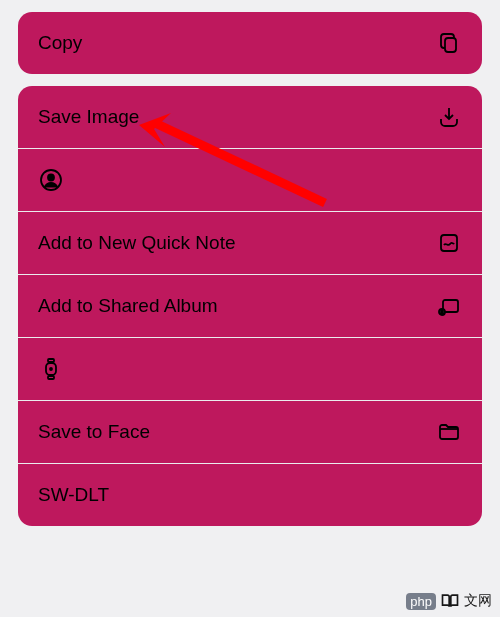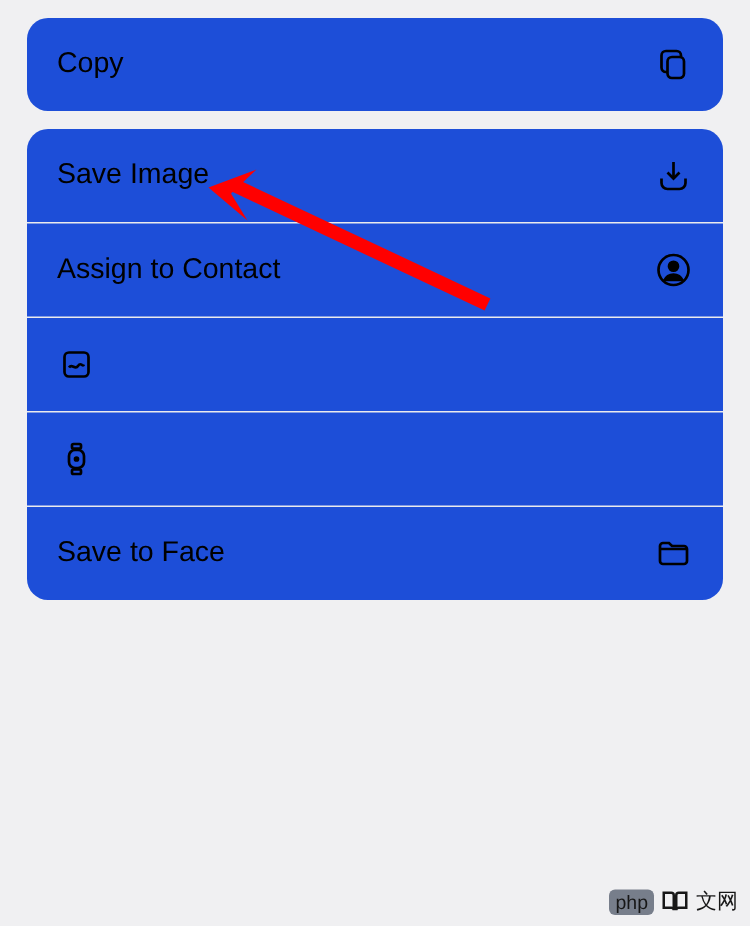--- a/index.html
+++ b/index.html
@@ -8,21 +8,21 @@
     height: 617px;
     background: #f0f0f2;
     font-family: -apple-system, BlinkMacSystemFont, "Segoe UI", Helvetica, Arial, sans-serif;
     overflow: hidden;
     position: relative;
   }
   .sheet {
     padding: 0 18px;
   }
   .group {
-    background: #1d4ed8;
+    background: #be185d;
     border-radius: 14px;
     margin-top: 12px;
     overflow: hidden;
   }
   .row {
     display: flex;
     align-items: center;
     justify-content: space-between;
     padding: 18px 20px;
     border-bottom: 1px solid #ebebed;
@@ -60,21 +60,21 @@
     display: flex;
     align-items: center;
     gap: 4px;
     color: #000;
     font-size: 14px;
     font-weight: 500;
     opacity: 0.9;
   }
   .watermark .php {
     background: #6b7280;
-    color: #000000;
+    color: #ffffff;
     padding: 1px 4px;
     border-radius: 4px;
     font-size: 13px;
   }
   .watermark svg { width: 20px; height: 20px; }
 </style>
 </head>
 <body>
 
 <div class="sheet">
@@ -98,40 +98,51 @@
       <span class="icon">
         <svg viewBox="0 0 24 24" fill="none" stroke="currentColor" stroke-width="1.8">
           <path d="M12 3v11"></path>
           <path d="M8 10l4 4 4-4"></path>
           <path d="M4 14v3a4 4 0 0 0 4 4h8a4 4 0 0 0 4-4v-3"></path>
         </svg>
       </span>
     </div>
 
     <div class="row">
-      <span class="label">Assign to Contact</span>
       <span class="icon">
         <svg viewBox="0 0 24 24" fill="none" stroke="currentColor" stroke-width="1.8">
           <circle cx="12" cy="12" r="10"></circle>
           <circle cx="12" cy="9.5" r="3" fill="currentColor"></circle>
           <path d="M5.5 19.5c1.5-3 4-4.5 6.5-4.5s5 1.5 6.5 4.5" fill="currentColor"></path>
         </svg>
       </span>
     </div>
 
 
     <div class="row">
+      <span class="label">Add to New Quick Note</span>
       <span class="icon">
         <svg viewBox="0 0 24 24" fill="none" stroke="currentColor" stroke-width="1.8">
           <rect x="4" y="4" width="16" height="16" rx="3"></rect>
           <path d="M7 14c2-3 4 2 6-1s3 1 4-1"></path>
         </svg>
       </span>
     </div>
 
+    <div class="row">
+      <span class="label">Add to Shared Album</span>
+      <span class="icon">
+        <svg viewBox="0 0 24 24" fill="none" stroke="currentColor" stroke-width="1.8">
+          <rect x="6" y="6" width="15" height="12" rx="2"></rect>
+          <circle cx="5" cy="18" r="3" fill="#fff"></circle>
+          <circle cx="5" cy="17" r="1.2" fill="currentColor"></circle>
+          <path d="M3 20c.5-1 1.3-1.5 2-1.5s1.5.5 2 1.5" fill="currentColor"></path>
+        </svg>
+      </span>
+    </div>
 
     <div class="row">
       <span class="icon">
         <svg viewBox="0 0 24 24" fill="none" stroke="currentColor" stroke-width="1.8">
           <rect x="7" y="6" width="10" height="12" rx="4"></rect>
           <rect x="9" y="2" width="6" height="3" rx="1"></rect>
           <rect x="9" y="19" width="6" height="3" rx="1"></rect>
           <circle cx="12" cy="12" r="1" fill="currentColor"></circle>
         </svg>
       </span>
@@ -140,20 +151,24 @@
     <div class="row">
       <span class="label">Save to Face</span>
       <span class="icon">
         <svg viewBox="0 0 24 24" fill="none" stroke="currentColor" stroke-width="1.8">
           <path d="M3 7a2 2 0 0 1 2-2h4l2 2h8a2 2 0 0 1 2 2v8a2 2 0 0 1-2 2H5a2 2 0 0 1-2-2V7z"></path>
           <path d="M3 9h18"></path>
         </svg>
       </span>
     </div>
 
+    <div class="row">
+      <span class="label">SW-DLT</span>
+      <span class="icon"></span>
+    </div>
 
   </div>
 </div>
 
 <svg class="arrow" viewBox="0 0 200 120">
   <defs>
     <marker id="ah" markerWidth="12" markerHeight="12" refX="2" refY="6" orient="auto">
       <path d="M0,0 L12,6 L0,12 L3,6 Z" fill="#ff0000"></path>
     </marker>
   </defs>

